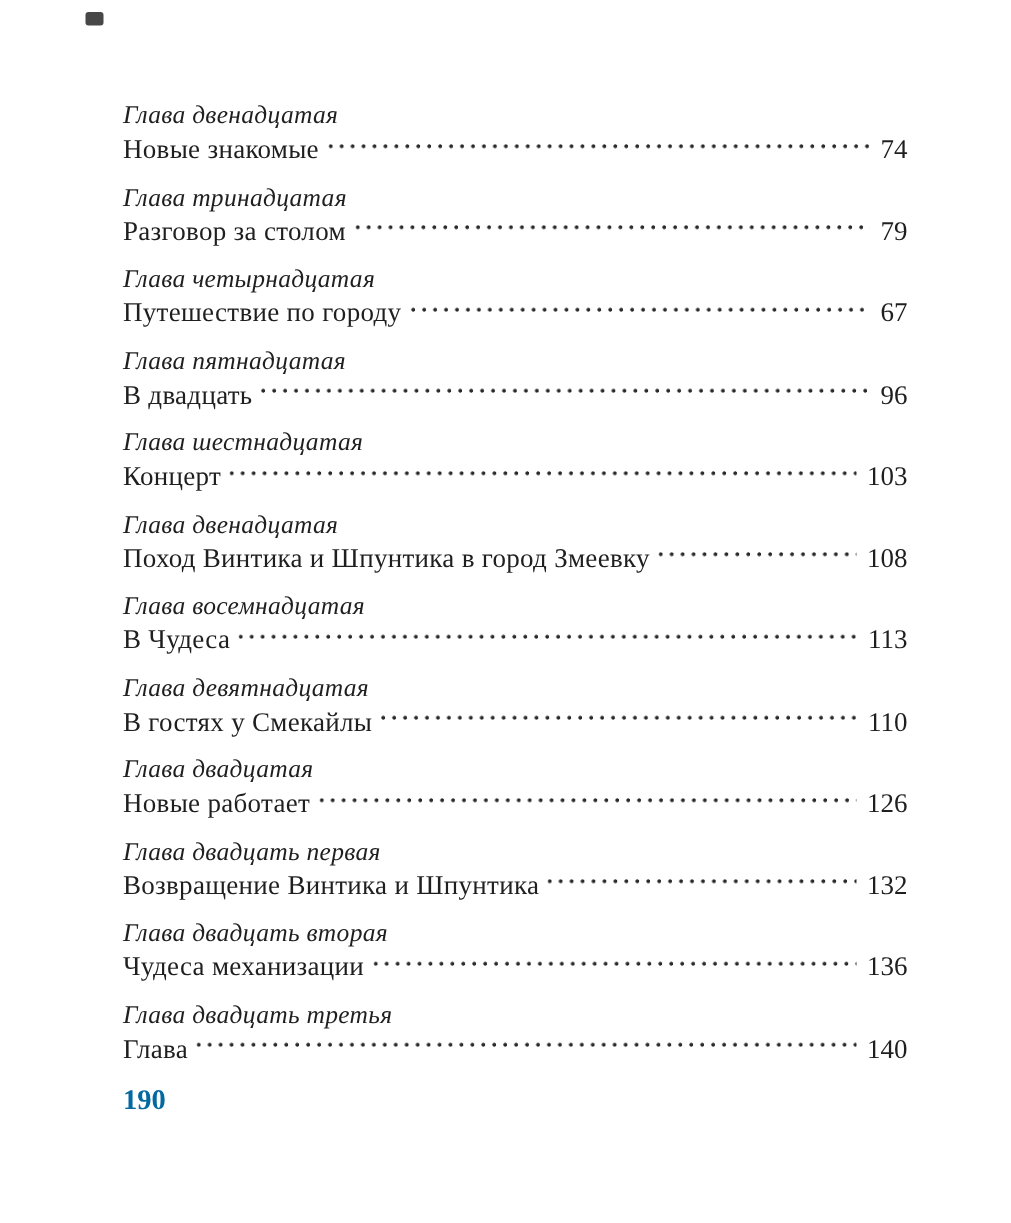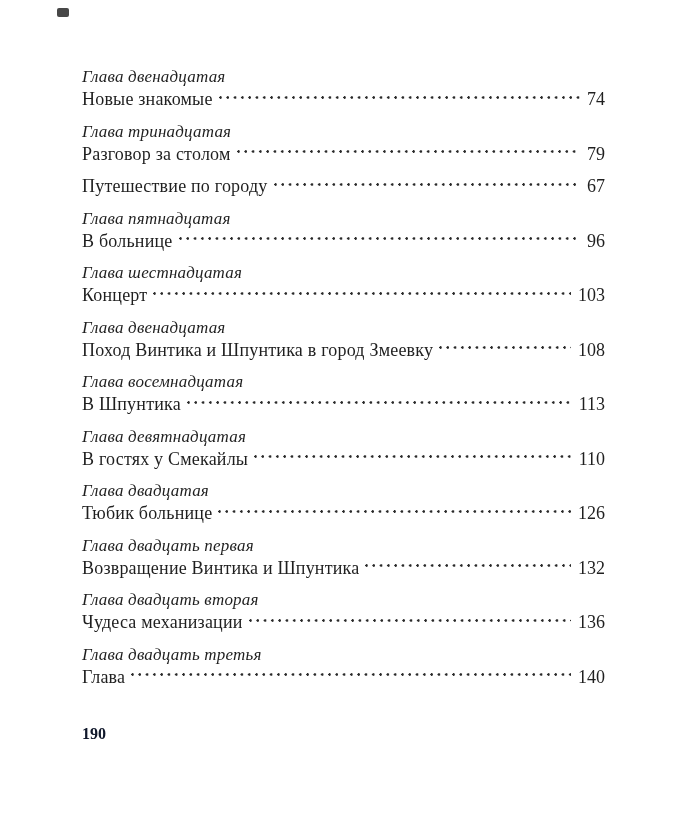--- a/index.html
+++ b/index.html
@@ -39,23 +39,23 @@
     margin:0 3px 4px 6px;
     background-image:radial-gradient(circle at 1.5px 1.5px,#2a2a2a 1.05px,transparent 1.5px);
     background-size:7.3px 3px;
     background-repeat:repeat-x;
     background-position:0 0;
   }
   .pagenum{margin-left:4px;white-space:nowrap;}
   .folio{
     position:absolute;left:82px;top:725px;
     font-weight:bold;
-    font-size:16px;
+    font-size:19px;
     line-height:18px;
-    color:#0f172a;
+    color:#0369a1;
   }
 </style>
 </head>
 <body>
 
 <div class="page">
 
   <div class="corner-mark"></div>
 
   <div class="toc">
@@ -72,31 +72,32 @@
     <div class="entry">
       <div class="chapter">Глава тринадцатая</div>
       <div class="row">
         <span class="title">Разговор за столом</span>
         <span class="dots"></span>
         <span class="pagenum">79</span>
       </div>
     </div>
 
     <div class="entry">
+      <div class="chapter">Глава четырнадцатая</div>
       <div class="row">
         <span class="title">Путешествие по городу</span>
         <span class="dots"></span>
         <span class="pagenum">67</span>
       </div>
     </div>
 
     <div class="entry">
       <div class="chapter">Глава пятнадцатая</div>
       <div class="row">
-        <span class="title">В больнице</span>
+        <span class="title">В двадцать</span>
         <span class="dots"></span>
         <span class="pagenum">96</span>
       </div>
     </div>
 
     <div class="entry">
       <div class="chapter">Глава шестнадцатая</div>
       <div class="row">
         <span class="title">Концерт</span>
         <span class="dots"></span>
@@ -109,39 +110,39 @@
       <div class="row">
         <span class="title">Поход Винтика и Шпунтика в город Змеевку</span>
         <span class="dots"></span>
         <span class="pagenum">108</span>
       </div>
     </div>
 
     <div class="entry">
       <div class="chapter">Глава восемнадцатая</div>
       <div class="row">
-        <span class="title">В Шпунтика</span>
+        <span class="title">В Чудеса</span>
         <span class="dots"></span>
         <span class="pagenum">113</span>
       </div>
     </div>
 
     <div class="entry">
       <div class="chapter">Глава девятнадцатая</div>
       <div class="row">
         <span class="title">В гостях у Смекайлы</span>
         <span class="dots"></span>
         <span class="pagenum">110</span>
       </div>
     </div>
 
     <div class="entry">
       <div class="chapter">Глава двадцатая</div>
       <div class="row">
-        <span class="title">Тюбик больнице</span>
+        <span class="title">Новые работает</span>
         <span class="dots"></span>
         <span class="pagenum">126</span>
       </div>
     </div>
 
     <div class="entry">
       <div class="chapter">Глава двадцать первая</div>
       <div class="row">
         <span class="title">Возвращение Винтика и Шпунтика</span>
         <span class="dots"></span>

